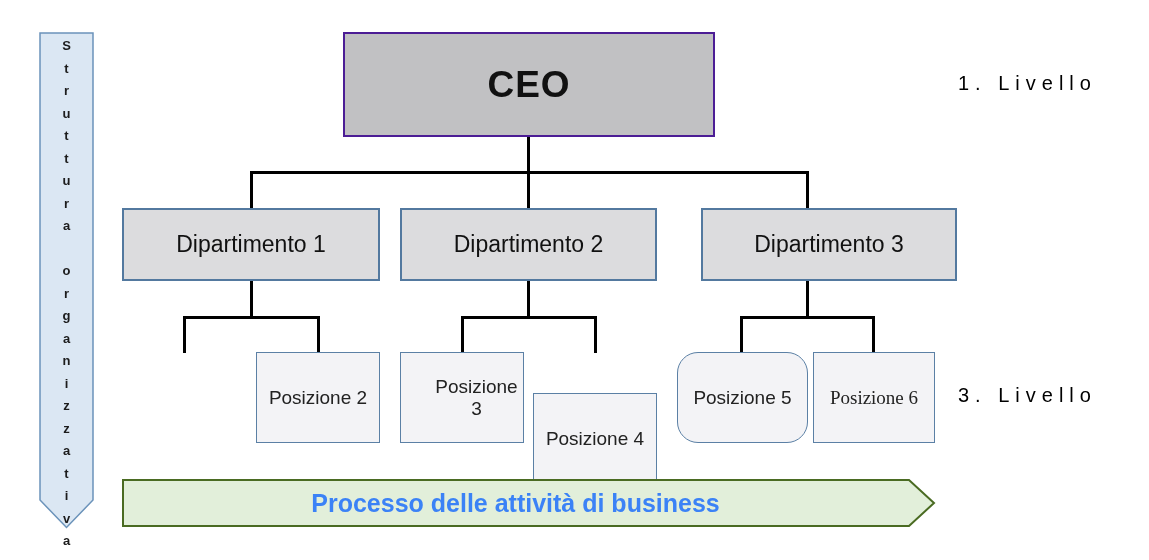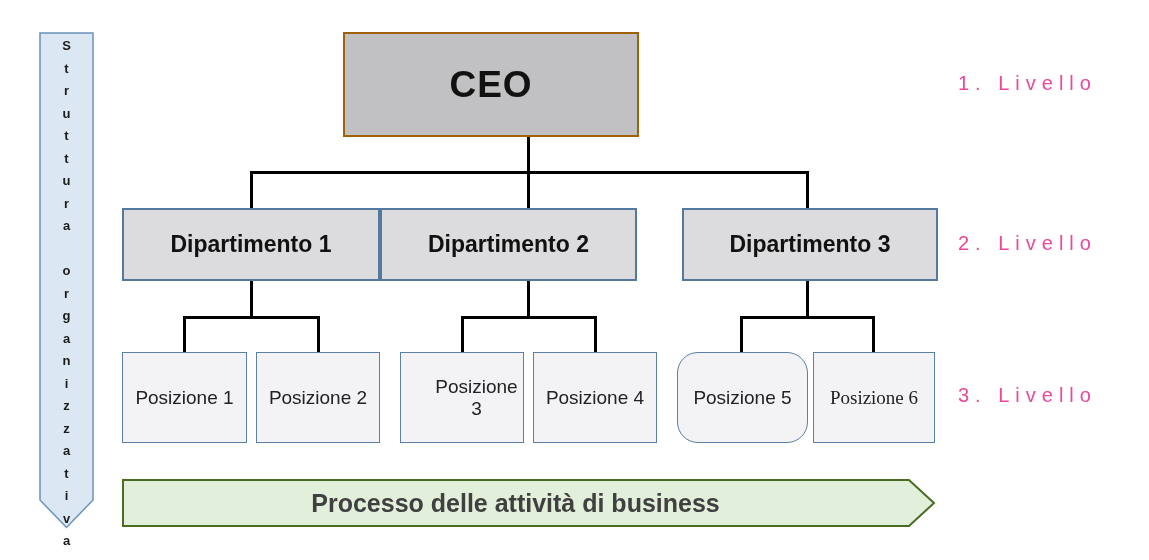--- a/index.html
+++ b/index.html
@@ -16,58 +16,58 @@
   .left-banner-text span{
     writing-mode:vertical-rl;text-orientation:upright;
     font-size:13px;font-weight:bold;color:#1c1c1c;letter-spacing:7.5px;line-height:1;
   }
   
   .node{
     position:absolute;display:flex;align-items:center;justify-content:center;
     box-sizing:border-box;text-align:center;color:#111111;
   }
   .node-ceo{
-    left:343px;top:32px;width:296px;height:105px;
-    background:#c1c1c3;border:2px solid #a16207;
+    left:343px;top:32px;width:372px;height:105px;
+    background:#c1c1c3;border:2px solid #4c1d95;
     font-size:37px;font-weight:bold;letter-spacing:1px;
   }
   .node-dept{
     top:208px;height:73px;background:#dcdcde;border:2px solid #53799f;
-    font-size:23px;font-weight:bold;
+    font-size:23px;font-weight:normal;
   }
   .dept-1{left:122px;width:258px;}
-  .dept-2{left:380px;width:257px;}
-  .dept-3{left:682px;width:256px;}
+  .dept-2{left:400px;width:257px;}
+  .dept-3{left:701px;width:256px;}
   .node-pos{
     top:352px;height:91px;background:#f3f3f6;border:1.5px solid #5b80a5;
     font-size:19px;font-weight:normal;color:#222;
   }
   .pos-1{left:122px;width:125px;}
   .pos-2{left:256px;width:124px;}
   .pos-3{left:400px;width:124px;padding-left:29px;}
-  .pos-4{left:533px;width:124px;}
+  .pos-4{left:533px;width:124px;margin-top:41px;}
   .pos-5{left:677px;width:131px;border-radius:21px;}
   .pos-6{left:813px;width:122px;font-family:Liberation Serif, serif;}
   
   .conn{position:absolute;background:#000000;}
   
   .level-label{
     position:absolute;left:958px;width:185px;height:28px;
-    font-size:20px;letter-spacing:6px;color:#ec4899;white-space:nowrap;
+    font-size:20px;letter-spacing:6px;color:#000000;white-space:nowrap;
   }
   .level-1{top:72px;}
   .level-2{top:232px;}
   .level-3{top:384px;}
   
   .bottom-banner{position:absolute;left:122px;top:479px;width:814px;height:49px;}
   .bottom-banner svg{position:absolute;left:0;top:0;display:block;}
   .bottom-banner-text{
     position:absolute;left:0;top:0;width:787px;height:48px;
     display:flex;align-items:center;justify-content:center;
-    font-size:25px;font-weight:bold;color:#404040;
+    font-size:25px;font-weight:bold;color:#3b82f6;
   }
 </style>
 </head>
 <body>
 
 <div class="stage">
 
   <div class="left-banner">
     <svg width="55" height="497" viewBox="0 0 55 497">
       <path d="M1,1 H54 V468 L27.5,495.5 L1,468 Z" fill="#dbe7f3" stroke="#6b93ba" stroke-width="1.5"></path>
@@ -96,29 +96,27 @@
   <div class="conn" style="left:740px;top:316px;width:135px;height:3px;"></div>
   <div class="conn" style="left:740px;top:316px;width:3px;height:37px;"></div>
   <div class="conn" style="left:872px;top:316px;width:3px;height:37px;"></div>
 
   <div class="node node-ceo">CEO</div>
 
   <div class="node node-dept dept-1">Dipartimento 1</div>
   <div class="node node-dept dept-2">Dipartimento 2</div>
   <div class="node node-dept dept-3">Dipartimento 3</div>
 
-  <div class="node node-pos pos-1">Posizione 1</div>
   <div class="node node-pos pos-2">Posizione 2</div>
   <div class="node node-pos pos-3">Posizione 3</div>
   <div class="node node-pos pos-4">Posizione 4</div>
   <div class="node node-pos pos-5">Posizione 5</div>
   <div class="node node-pos pos-6">Posizione 6</div>
 
   <div class="level-label level-1">1. Livello</div>
-  <div class="level-label level-2">2. Livello</div>
   <div class="level-label level-3">3. Livello</div>
 
   <div class="bottom-banner">
     <svg width="814" height="49" viewBox="0 0 814 49">
       <path d="M1,1 H787 L812,24 L787,47 H1 Z" fill="#e2efda" stroke="#4a6b22" stroke-width="2"></path>
     </svg>
     <div class="bottom-banner-text">Processo delle attività di business</div>
   </div>
 
 </div>

